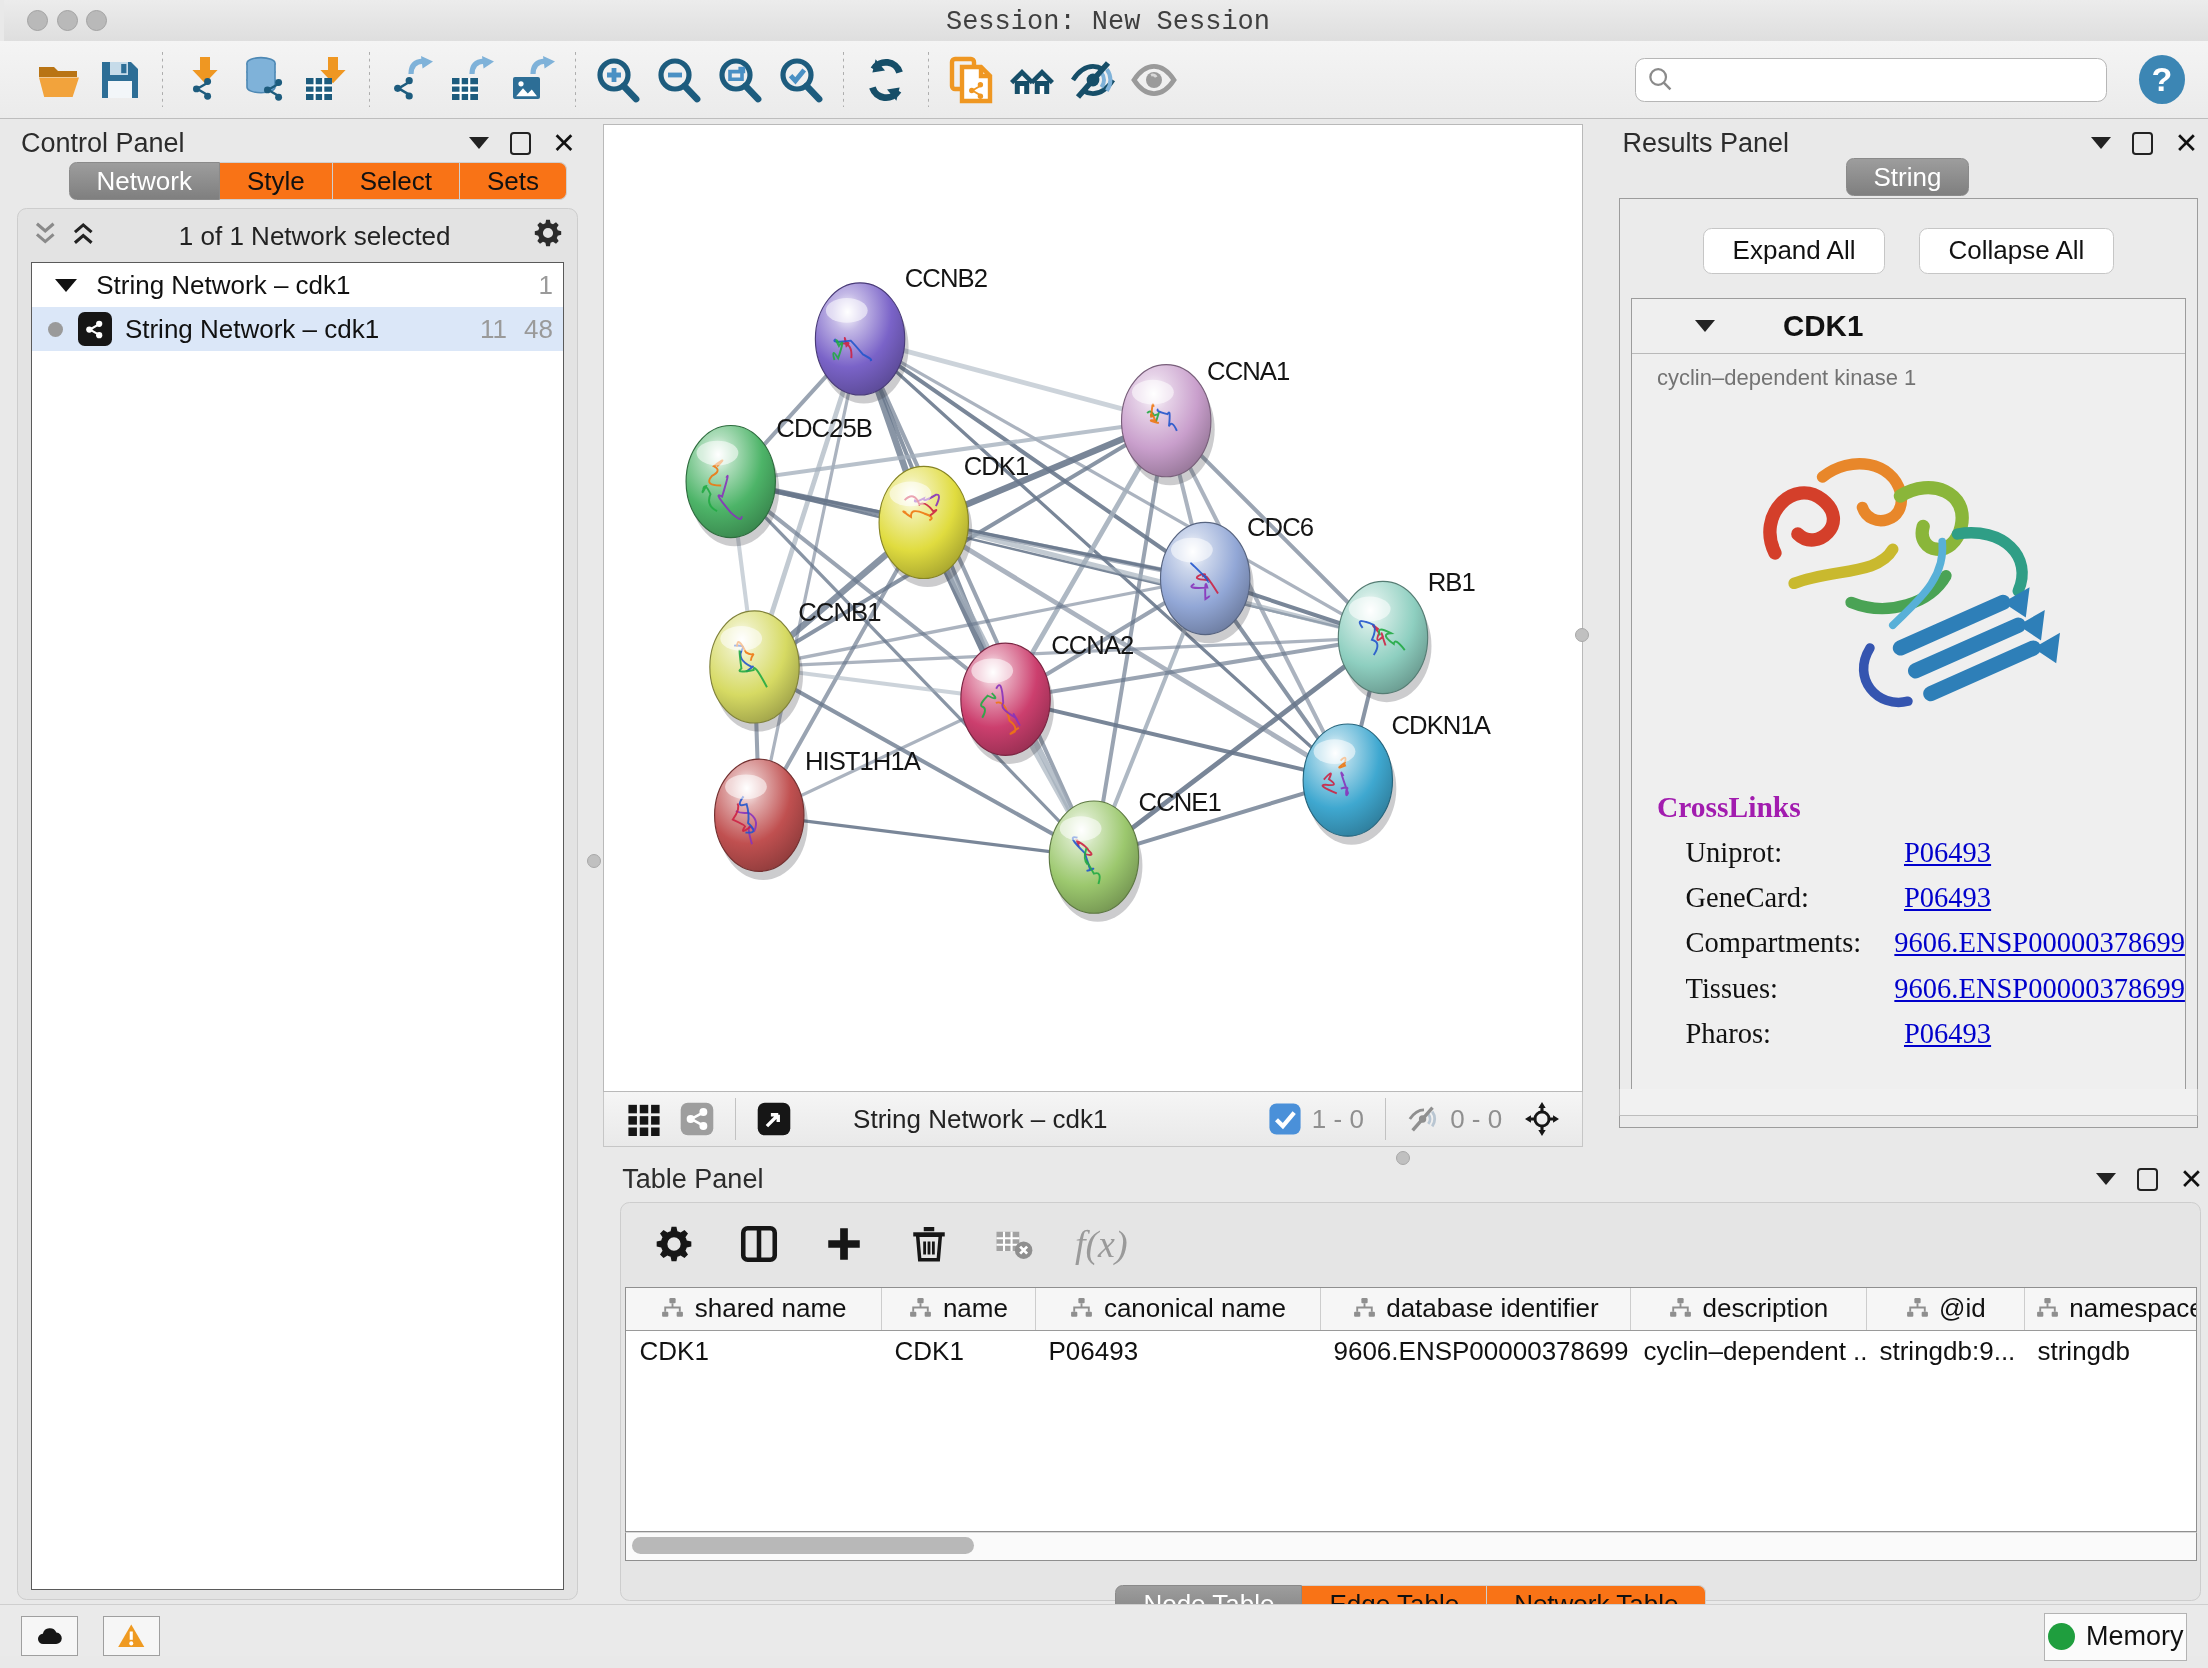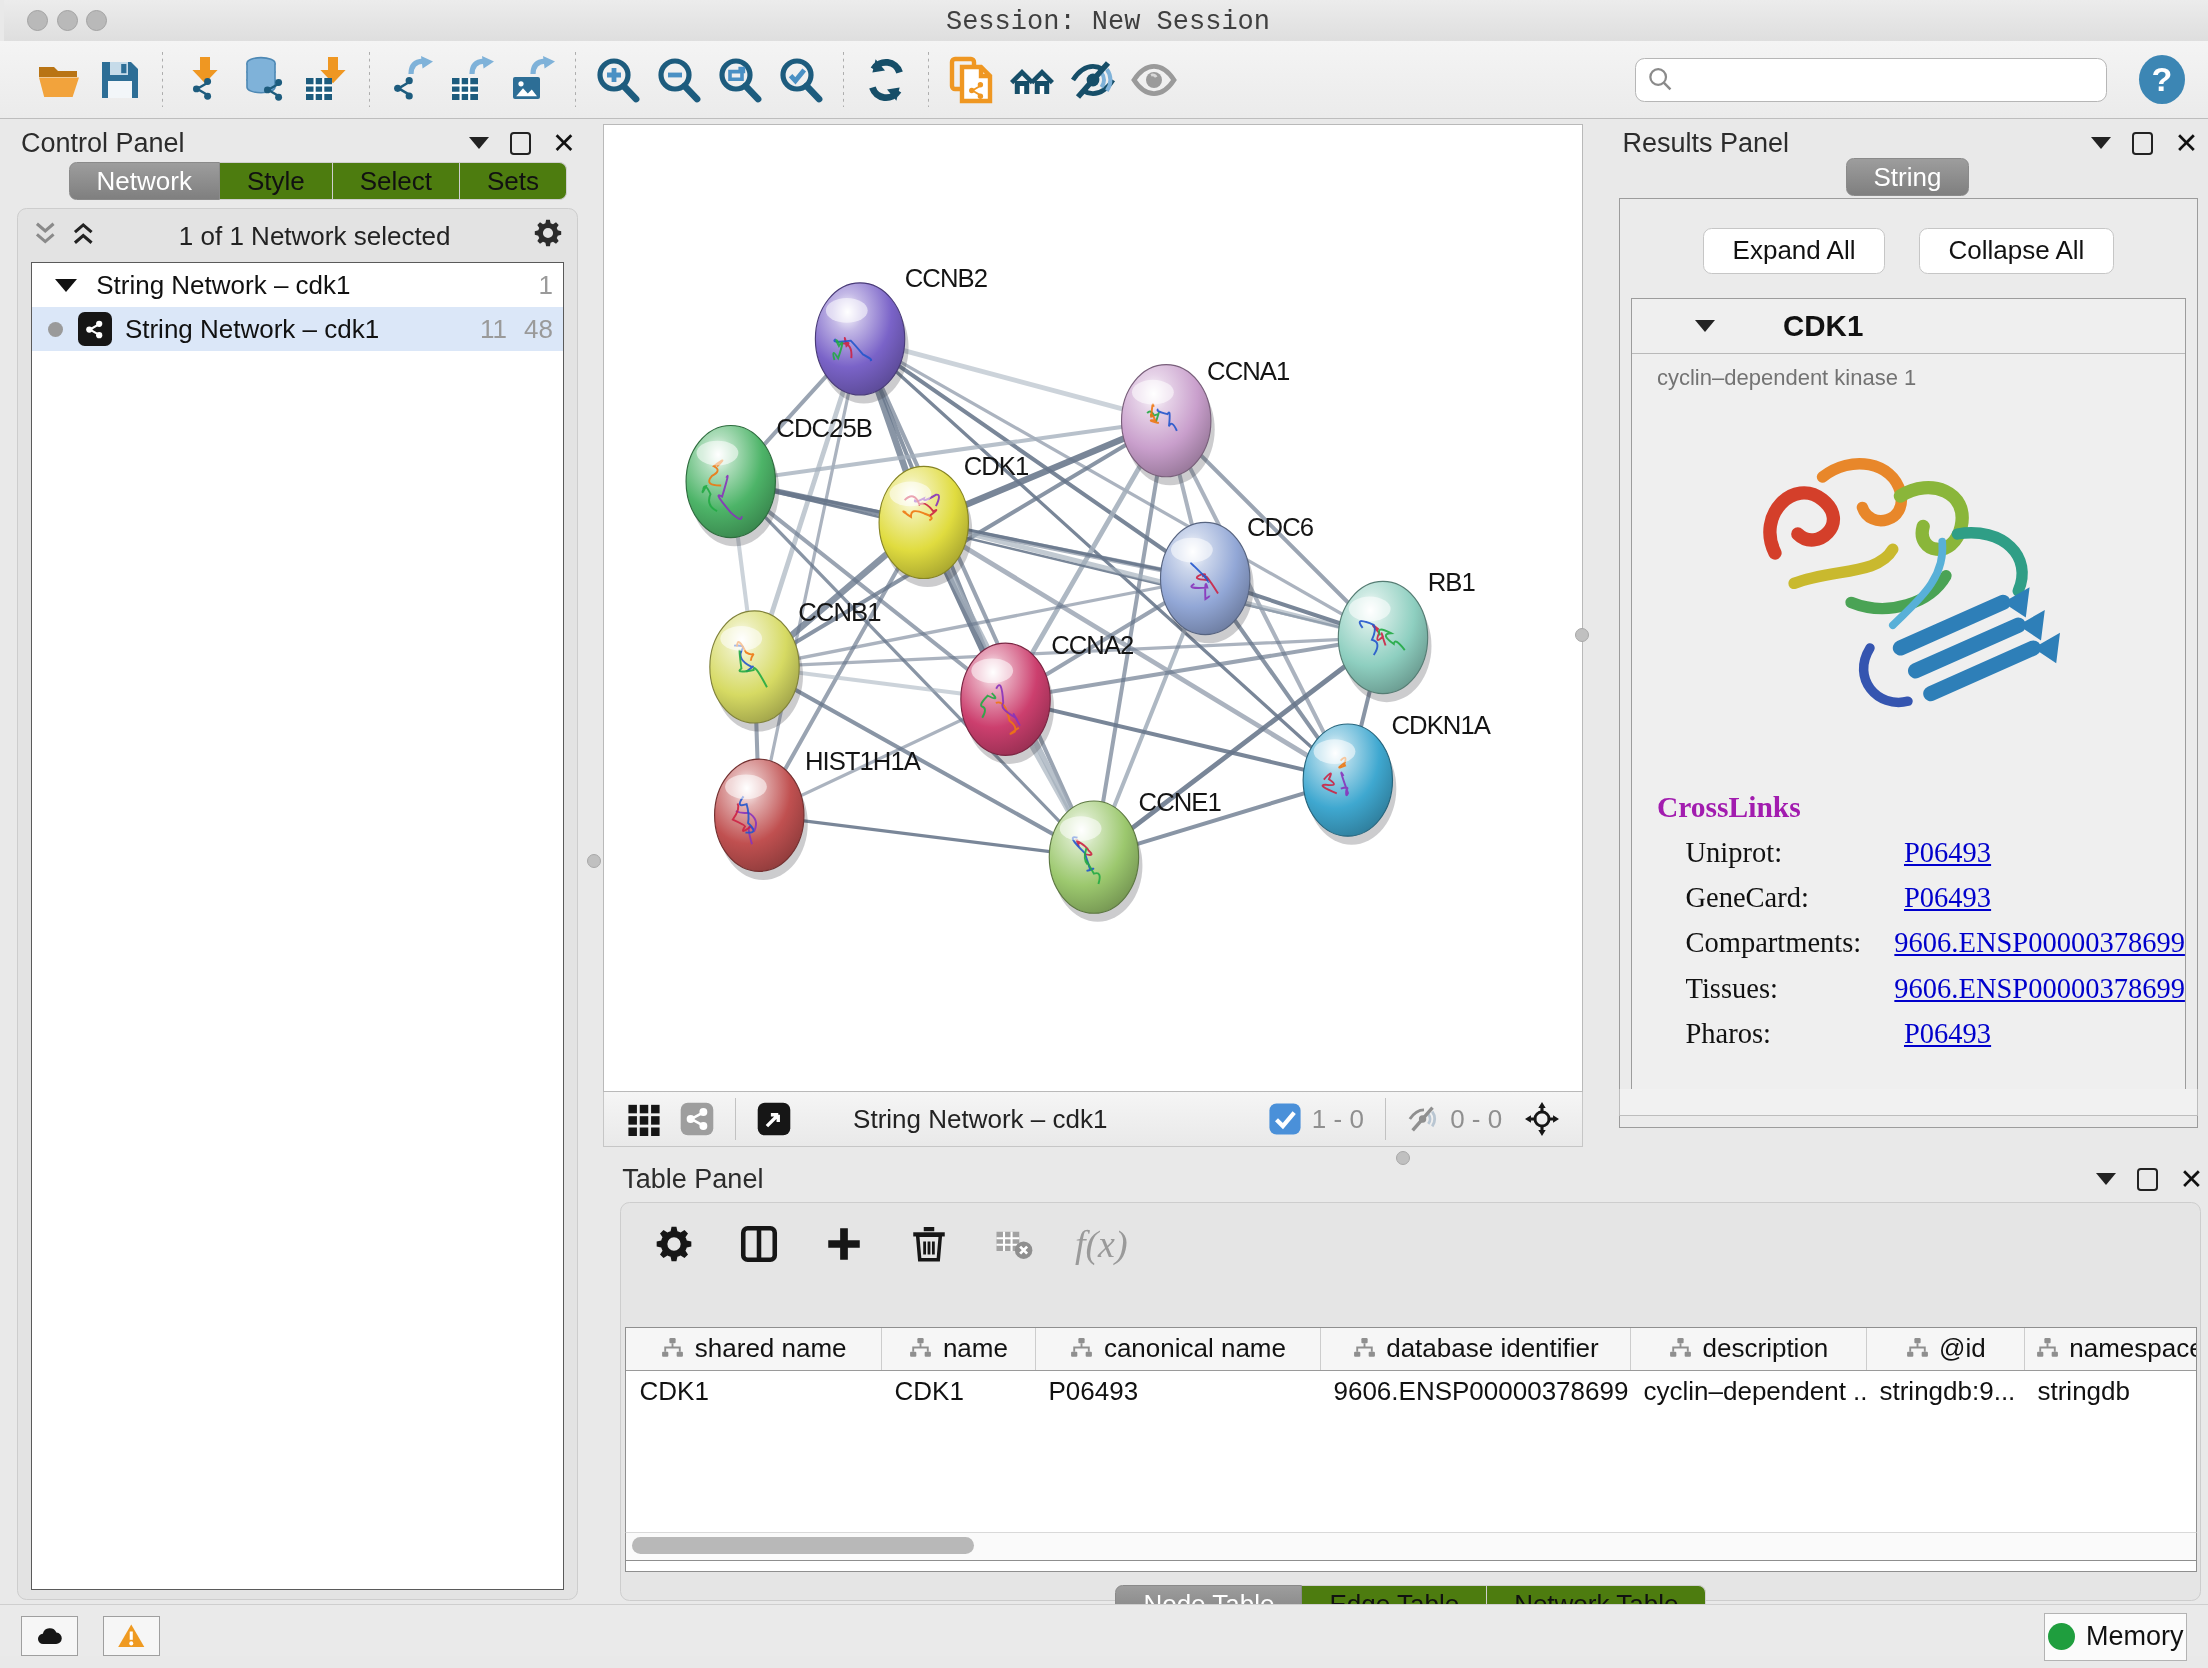--- a/index.html
+++ b/index.html
@@ -33,21 +33,21 @@
   
   .panel-head { height:34px; display:flex; align-items:center; font-size:27px; color:#2c2c2c; }
   .panel-head .ph-title { flex:1; }
   .ph-ctrl { display:flex; align-items:center; gap:21px; margin-right:5.7px; }
   .tri-down { width:0; height:0; border-left:10.5px solid transparent; border-right:10.5px solid transparent;
     border-top:12.4px solid #222; }
   .float-box { width:21px; height:23px; border:2.9px solid #222; border-radius:3.8px; }
   .close-x { font-size:28.5px; font-weight:bold; color:#111; line-height:1; }
 
   .seg-tabs { display:flex;align-items:center; }
-  .seg-tab { padding:2.9px 27px; height:38px; display:flex; align-items:center; background:#4d7c0f;
+  .seg-tab { padding:2.9px 27px; height:38px; display:flex; align-items:center; background:#f97316;
     border:1px solid #cfcfcf; border-left:none; font-size:26px; color:#111; }
   .seg-tab:first-child { border-left:1px solid #cfcfcf; border-radius:7.6px 0 0 7.6px; }
   .seg-tab:last-child { border-radius:0 7.6px 7.6px 0; }
   .seg-tab.selected { background:linear-gradient(#9d9d9d,#7f7f7f); color:#fff; border-color:#8a8a8a; }
 
   
   .control-panel { position:absolute; left:7.6px; top:126px; width:574px; height:1476px; }
   .cp-tabs { position:absolute; left:61px; top:36px; }
   .cp-body { position:absolute; left:9.5px; top:82px; right:3.8px; bottom:1.9px;
     background:#e3e3e3; border:1px solid #cdcdcd; border-radius:9.5px; padding:7.6px 13.3px; }
@@ -106,21 +106,21 @@
 
   
   .table-panel { position:absolute; left:609px; top:1162px; width:1600px; height:439px; }
   .tp-body { position:absolute; left:11.4px; right:7.6px; top:40px; bottom:0;
     background:#e5e5e5; border:1px solid #cdcdcd; border-radius:9.5px; }
   .tp-toolbar { height:82px; display:flex; align-items:center; padding-left:28.5px; gap:36px; }
   .tp-toolbar .tb-btn { width:49px; height:49px; }
   .tp-toolbar svg { width:42px; height:42px; }
   .fx { font-family:"Liberation Serif","DejaVu Serif",serif; font-style:italic; font-size:38px; color:#9a9a9a; }
   .tbl-wrap { position:absolute; left:3.8px; right:3.8px; top:84px; height:245px;
-    background:#fff; border:1.9px solid #8f8f8f; overflow:hidden;margin-top:40px; }
+    background:#fff; border:1.9px solid #8f8f8f; overflow:hidden; }
   table.ntable { border-collapse:collapse; width:100%; table-layout:fixed; }
   .ntable th { height:42px; background:#f6f6f6; border-bottom:1.9px solid #9a9a9a; border-right:1px solid #cdcdcd;
     font-weight:normal; font-size:26px; color:#111; text-align:center; white-space:nowrap; overflow:hidden; }
   .ntable th .th-inner { display:flex; align-items:center; justify-content:center; gap:9.5px; padding:0 7.6px; }
   .ntable th svg { width:25px; height:25px; flex:0 0 auto; }
   .ntable td { height:42px; font-size:26px; color:#111; padding:0 13.3px; white-space:nowrap; overflow:hidden; }
   .hscroll { position:absolute; left:3.8px; right:3.8px; top:329px; height:28.5px; background:#fafafa;
     border:1.9px solid #8f8f8f; border-top:1px solid #d9d9d9; }
   .hscroll .handle { position:absolute; left:5.7px; top:3.8px; width:342px; height:17px;
     border-radius:8.6px; background:#b8b8b8; }

